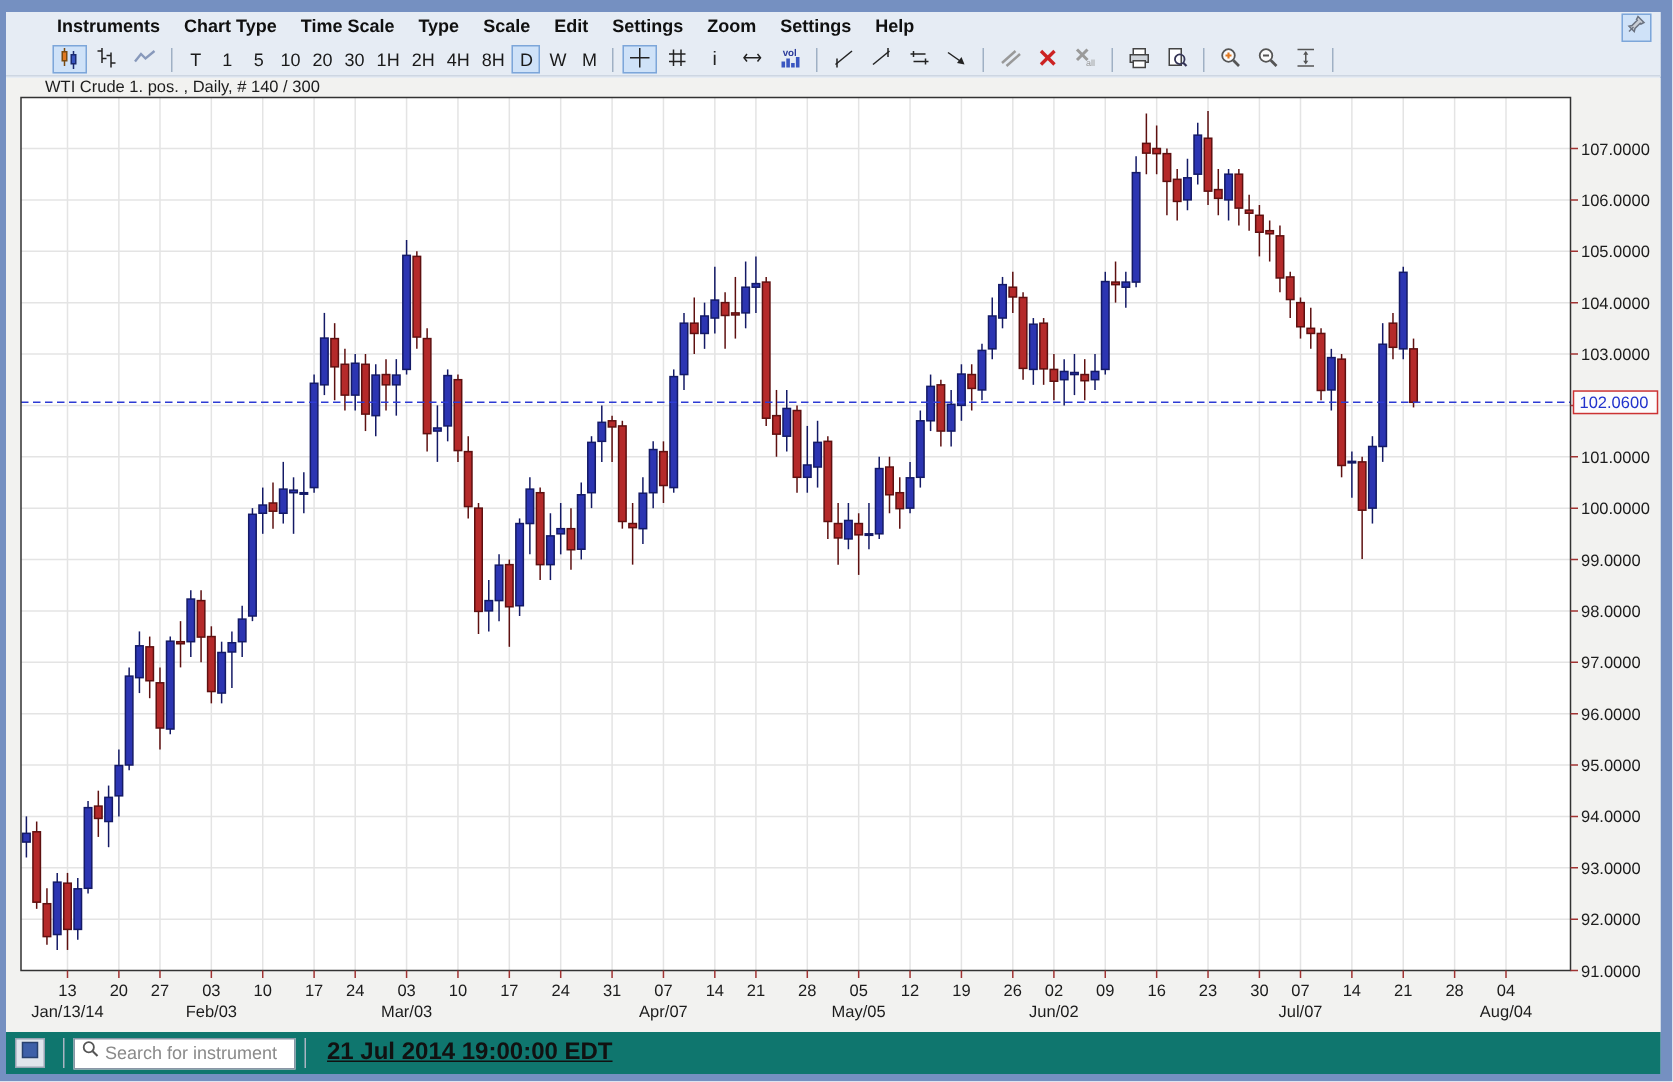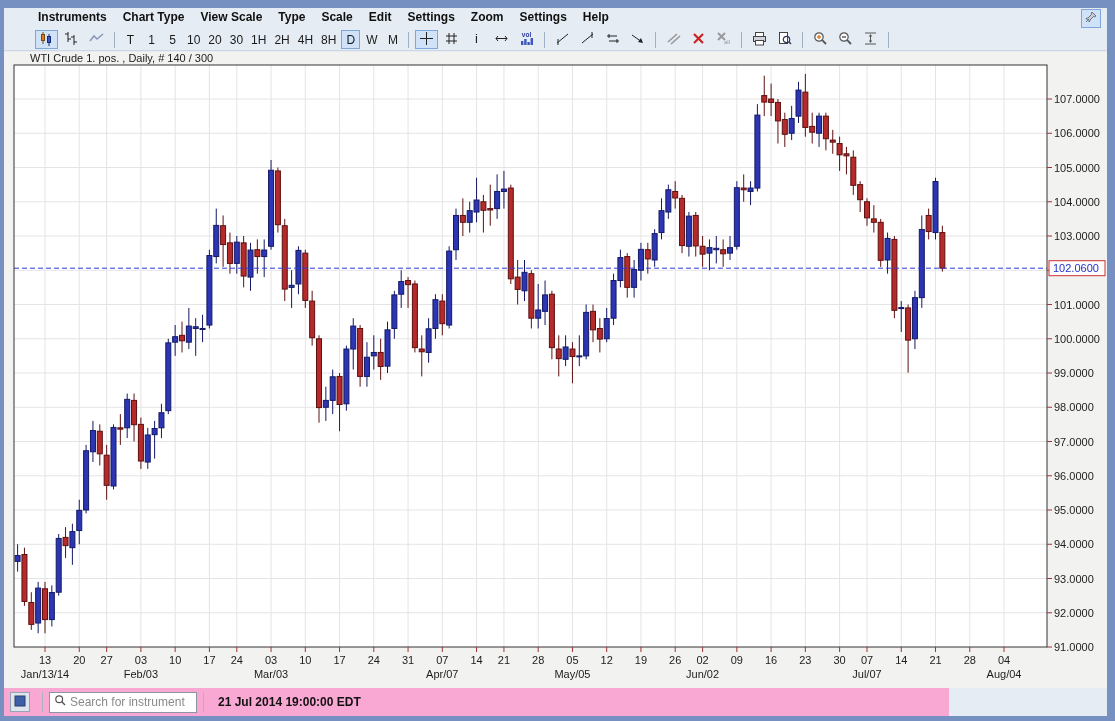--- a/index.html
+++ b/index.html
@@ -46,50 +46,50 @@
   .chartregion {
     position:absolute; left:0; top:44px; width:1103px; height:636px;
     background:#f2f2f0;
   }
   .chart-title {
     position:absolute; left:26px; top:0px; font-size:11px; color:#1c1c1c; z-index:3;
   }
   svg text { font-family:"Liberation Sans",sans-serif; }
   
   .statusbar {
-    position:absolute; left:0; top:680px; width:945px; height:28px;
-    background:#f9a8d4; display:flex; align-items:center; padding-left:6px;
+    position:absolute; left:0; top:680px; width:1103px; height:28px;
+    background:#0f766e; display:flex; align-items:center; padding-left:6px;
   }
   .sq-btn {
     width:20px; height:20px; border:1px solid #98a4b4; background:#dfe5ec;
     display:flex; align-items:center; justify-content:center; margin-right:6px;
   }
   .ssep { width:1px; height:20px; background:#aab4c2; margin:0 6px; }
   .searchbox {
     position:relative; width:148px; height:21px; background:#fff;
     border:1px solid #8a96a6; display:flex; align-items:center;
   }
   .searchbox input {
     border:none; outline:none; width:118px; font-size:12px; color:#333;
     font-family:"Liberation Sans",sans-serif; background:transparent;
   }
   .searchbox input::placeholder { color:#8a8a8a; }
-  .datetime { font-size:12px; font-weight:bold; color:#111; margin-left:8px; white-space:nowrap; }
+  .datetime { font-size:16px; font-weight:bold; color:#111; margin-left:8px; white-space:nowrap;text-decoration:underline; }
   .mag { margin:0 3px 0 4px; }
 </style>
 </head>
 <body>
 
 <div class="window">
   <div class="inner">
 
     <div class="menubar" id="menubar">
         <div class="menu-item">Instruments</div>
         <div class="menu-item">Chart Type</div>
-        <div class="menu-item">View Scale</div>
+        <div class="menu-item">Time Scale</div>
         <div class="menu-item">Type</div>
         <div class="menu-item">Scale</div>
         <div class="menu-item">Edit</div>
         <div class="menu-item">Settings</div>
         <div class="menu-item">Zoom</div>
         <div class="menu-item">Settings</div>
         <div class="menu-item">Help</div>
       </div>
 
     <div class="toolbar" id="toolbar">

